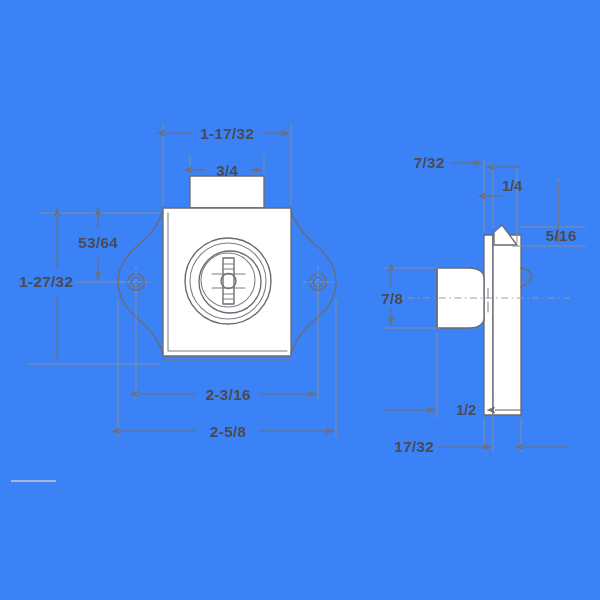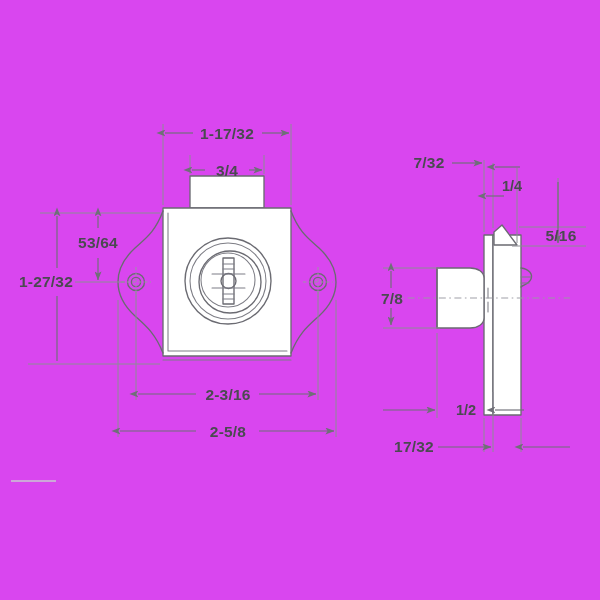--- a/index.html
+++ b/index.html
@@ -11,21 +11,21 @@
   body {
     width: 600px;
     height: 600px;
     overflow: hidden;
     font-family: "Liberation Sans", sans-serif;
   }
   #drawing-root {
     position: relative;
     width: 600px;
     height: 600px;
-    background: #d946ef;
+    background: #3b82f6;
   }
   svg#blueprint {
     position: absolute;
     top: 0;
     left: 0;
     width: 600px;
     height: 600px;
     display: block;
   }
   .dim-text {

